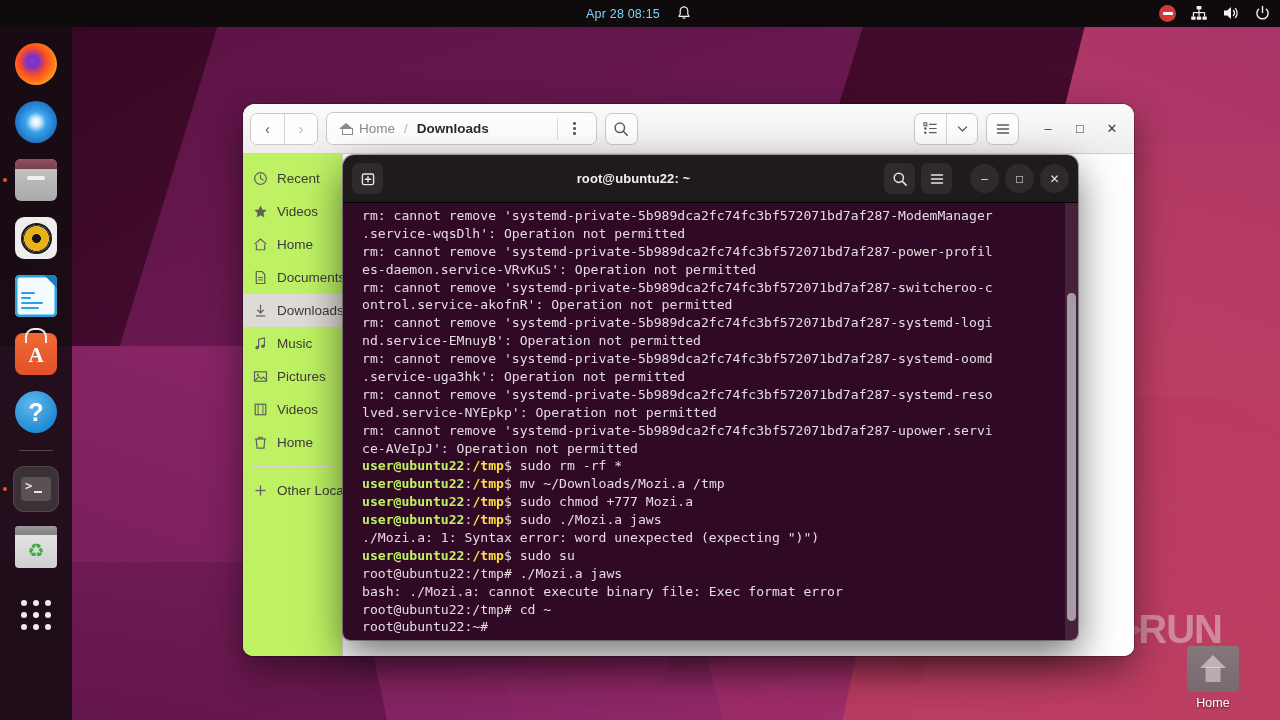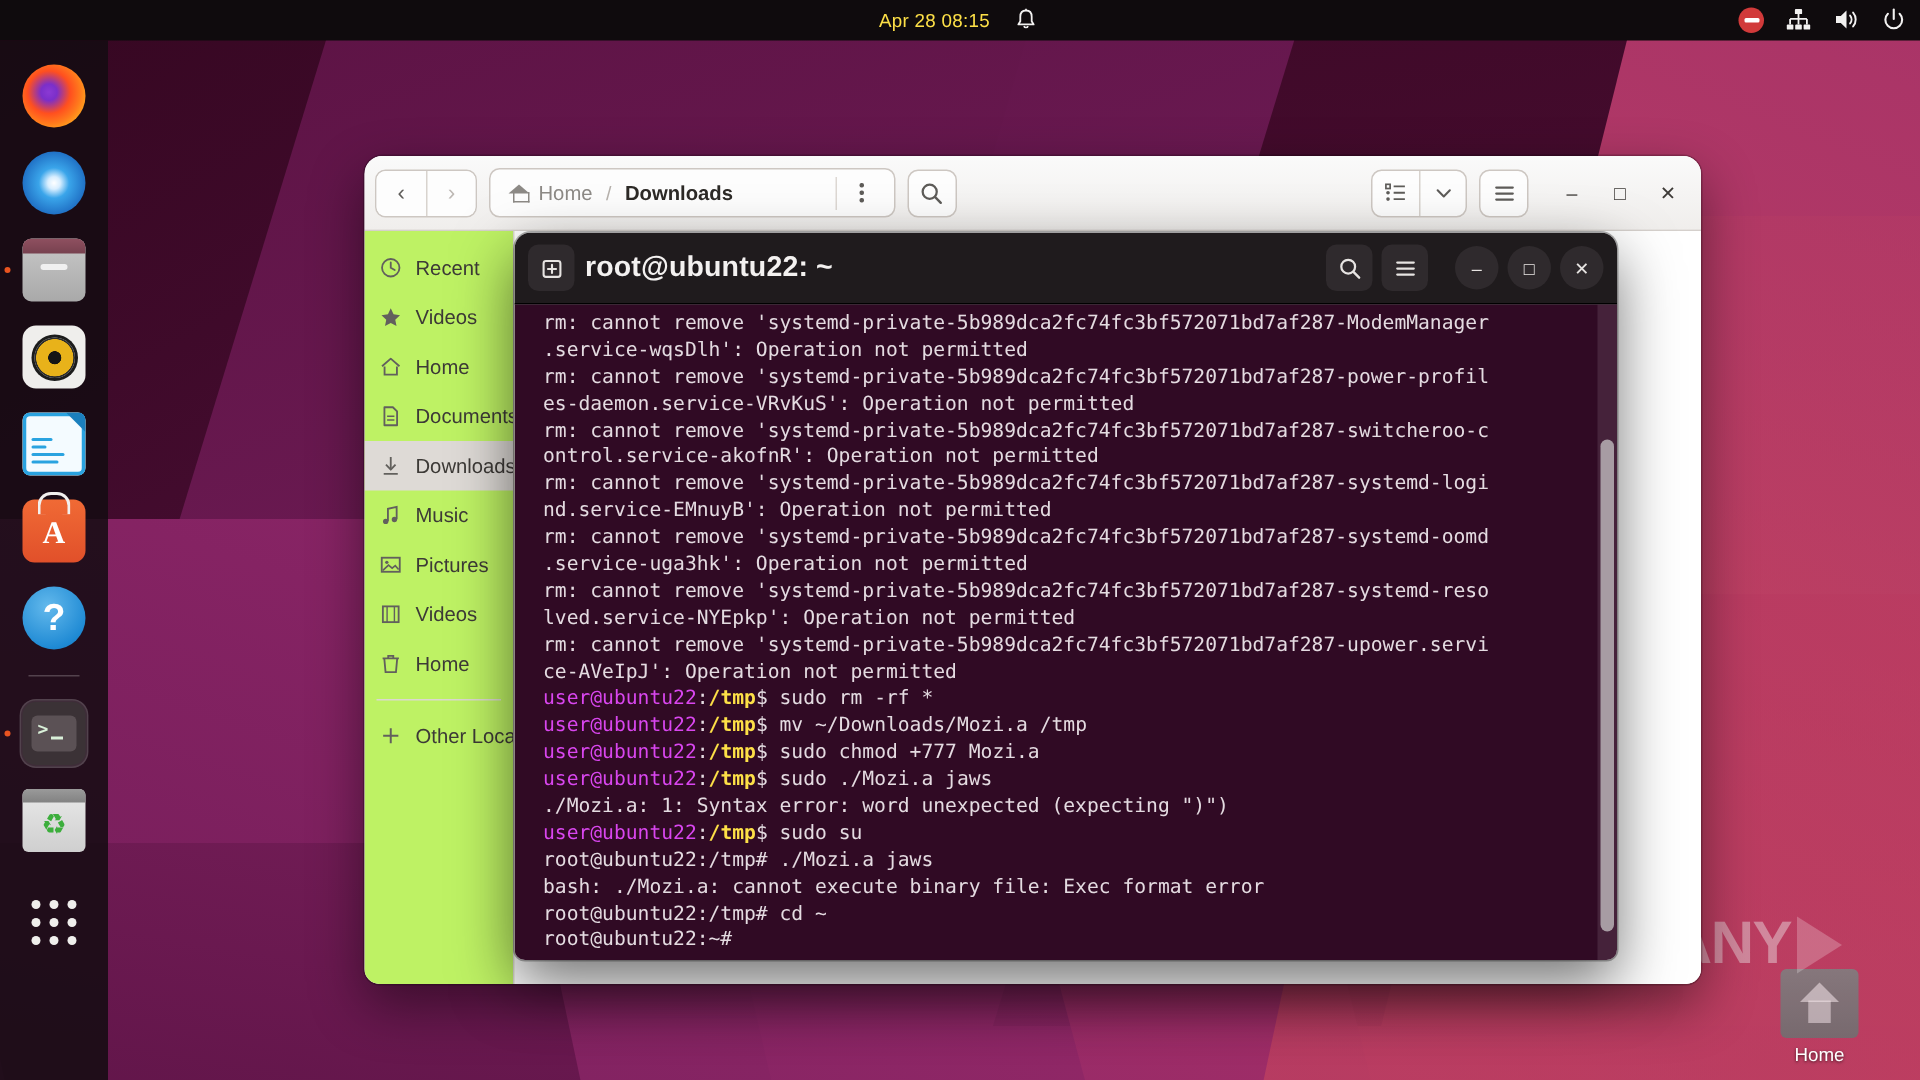--- a/index.html
+++ b/index.html
@@ -73,21 +73,21 @@
     font-family:"DejaVu Sans Mono",monospace; font-size:8.5px; color:#f2f1f0;
   }
   .term-mini:after{
     content:""; position:absolute; right:2px; bottom:2.5px;
     width:5px; height:1.3px; background:#f2f1f0;
   }
   #topbar .tb-center{
     position:absolute; left:0; right:0; margin:0 auto;
     width:300px; display:flex; align-items:center; justify-content:center; gap:16px;
   }
-  #topbar .clock{ font-size:12.5px; color:#fde047; letter-spacing:.2px; }
+  #topbar .clock{ font-size:12.5px; color:#7dd3fc; letter-spacing:.2px; }
   #topbar .tb-right{
     position:absolute; right:8px; display:flex; align-items:center; gap:14px;
   }
   .rec-dot{
     width:17px; height:17px; border-radius:50%;
     background:#d13a3a; position:relative;
   }
   .rec-dot:after{
     content:""; position:absolute; left:3.5px; top:7.2px;
     width:10px; height:2.4px; background:#fff; border-radius:1px;
@@ -347,39 +347,39 @@
     height:48px; flex:0 0 48px; background:#1f1b1d;
     display:flex; align-items:center; padding:0 9px; gap:7px;
     border-bottom:1px solid #000;
   }
   .th-btn{
     width:31px; height:31px; border-radius:7px;
     display:flex; align-items:center; justify-content:center;
     color:#e7e4e2; background:#2f2a2d;
   }
   #term-title{
-    flex:1; color:#f3f1f0;
-    font-size:19px; font-weight:bold; letter-spacing:.1px;
+    flex:1; text-align:center; color:#f3f1f0;
+    font-size:13px; font-weight:bold; letter-spacing:.1px;
   }
   .th-right{ display:flex; align-items:center; gap:6px; }
   .th-win{ width:29px; height:29px; border-radius:50%; background:#2f2a2d;
     display:flex; align-items:center; justify-content:center; color:#e7e4e2; font-size:12px; }
 
   #term-body{
     flex:1; background:#300a24; position:relative; overflow:hidden;
     padding:4px 0 0 18px;
   }
   #term-text{
     font-family:"DejaVu Sans Mono", monospace;
     font-size:13.1px; line-height:17.9px;
     color:#e4dbe1; white-space:pre;
     padding-left:1px;
   }
   #term-text .ln{ height:17.9px; }
-  .c-user{ color:#d946ef; font-weight:normal; }
+  .c-user{ color:#bef264; font-weight:bold; }
   .c-colon{ color:#e4dbe1; }
   .c-path{ color:#fde047; font-weight:bold; }
   .c-plain{ color:#e4dbe1; }
   #term-scrollbar{
     position:absolute; right:2px; top:90px; width:9px; height:328px;
     background:#b9b2b6; border-radius:5px; opacity:.85;
   }
   #term-scroll-track{
     position:absolute; right:0px; top:0; width:13px; bottom:0;
     background:rgba(255,255,255,.10);
@@ -403,20 +403,21 @@
 
 <div id="desktop-icons">
   <div class="desk-icon" style="right:22px; bottom:10px;">
     <div class="glyph"></div>
     <div>Home</div>
   </div>
 </div>
 <div id="watermark">
   <span class="wm-any">ANY</span>
   <span class="wm-tri"></span>
+  <span class="wm-run">RUN</span>
 </div>
 
 <div id="files-window">
   <div id="files-header">
     <div class="nav-group">
       <div class="nav-btn">‹</div>
       <div class="nav-btn disabled">›</div>
     </div>
 
     <div class="pathbar">

